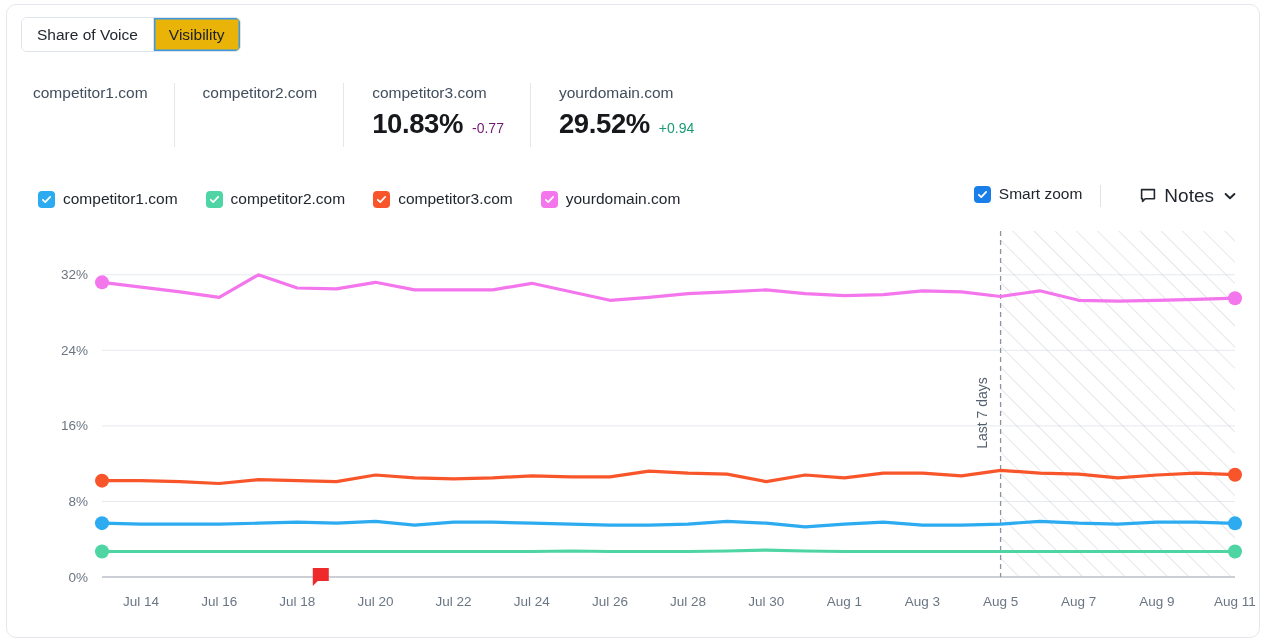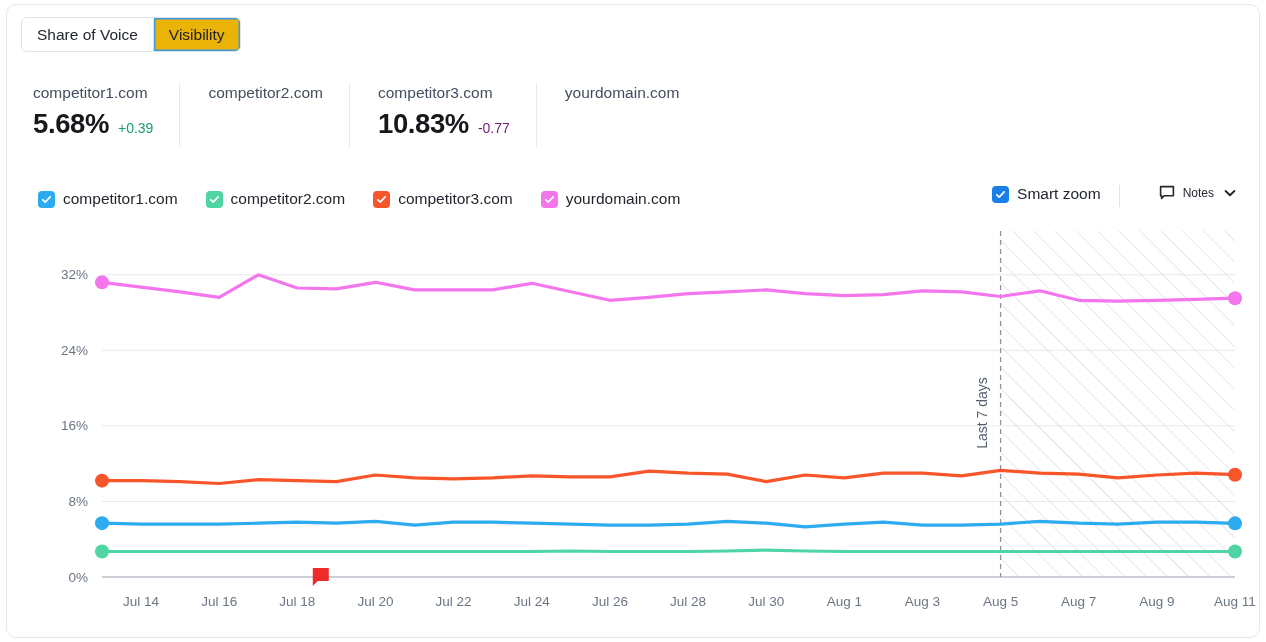--- a/index.html
+++ b/index.html
@@ -122,21 +122,21 @@
     display: flex; align-items: flex-start;
   }
   .vdiv {
     width: 1px; height: 22px;
     background: #dfe3ea;
     margin: 0 18px;
   }
   #notes-btn {
     display: flex; align-items: center;
     cursor: pointer;
-    font-size: 12px;
+    font-size: 19px;
     color: #22272f;
     padding-left: 21px;
   }
   #notes-btn .note-ico { margin-right: 8px; display:block; }
   #notes-btn .chev { margin-left: 9px; display:block; }
 
   
   #chart-wrap {
     position: absolute;
     left: 0; top: 218px;
@@ -169,37 +169,37 @@
   <div id="tabs-row">
     <div class="tabgroup">
       <div class="tab">Share of Voice</div>
       <div class="tab active">Visibility</div>
     </div>
   </div>
 
   <div id="metrics">
     <div class="metric">
       <div class="metric-domain">competitor1.com</div>
-      <div class="metric-valrow">
-        <span class="metric-value">5.68%</span>
-        <span class="metric-delta delta-up">+0.39</span>
-      </div>
     </div>
     <div class="metric">
       <div class="metric-domain">competitor2.com</div>
     </div>
     <div class="metric">
       <div class="metric-domain">competitor3.com</div>
       <div class="metric-valrow">
         <span class="metric-value">10.83%</span>
         <span class="metric-delta delta-down">-0.77</span>
       </div>
     </div>
     <div class="metric">
       <div class="metric-domain">yourdomain.com</div>
+      <div class="metric-valrow">
+        <span class="metric-value">29.52%</span>
+        <span class="metric-delta delta-up">+0.94</span>
+      </div>
     </div>
   </div>
 
   <div id="legend-row">
     <div class="legend-item">
       <span class="cbx" style="background:#2cabf0">
         <svg width="11" height="11" viewBox="0 0 12 12">
             <path d="M2 6.3L4.6 8.8 10 3.2" fill="none" stroke="#fff" stroke-width="1.9" stroke-linecap="round" stroke-linejoin="round"></path>
           </svg>
       </span>

